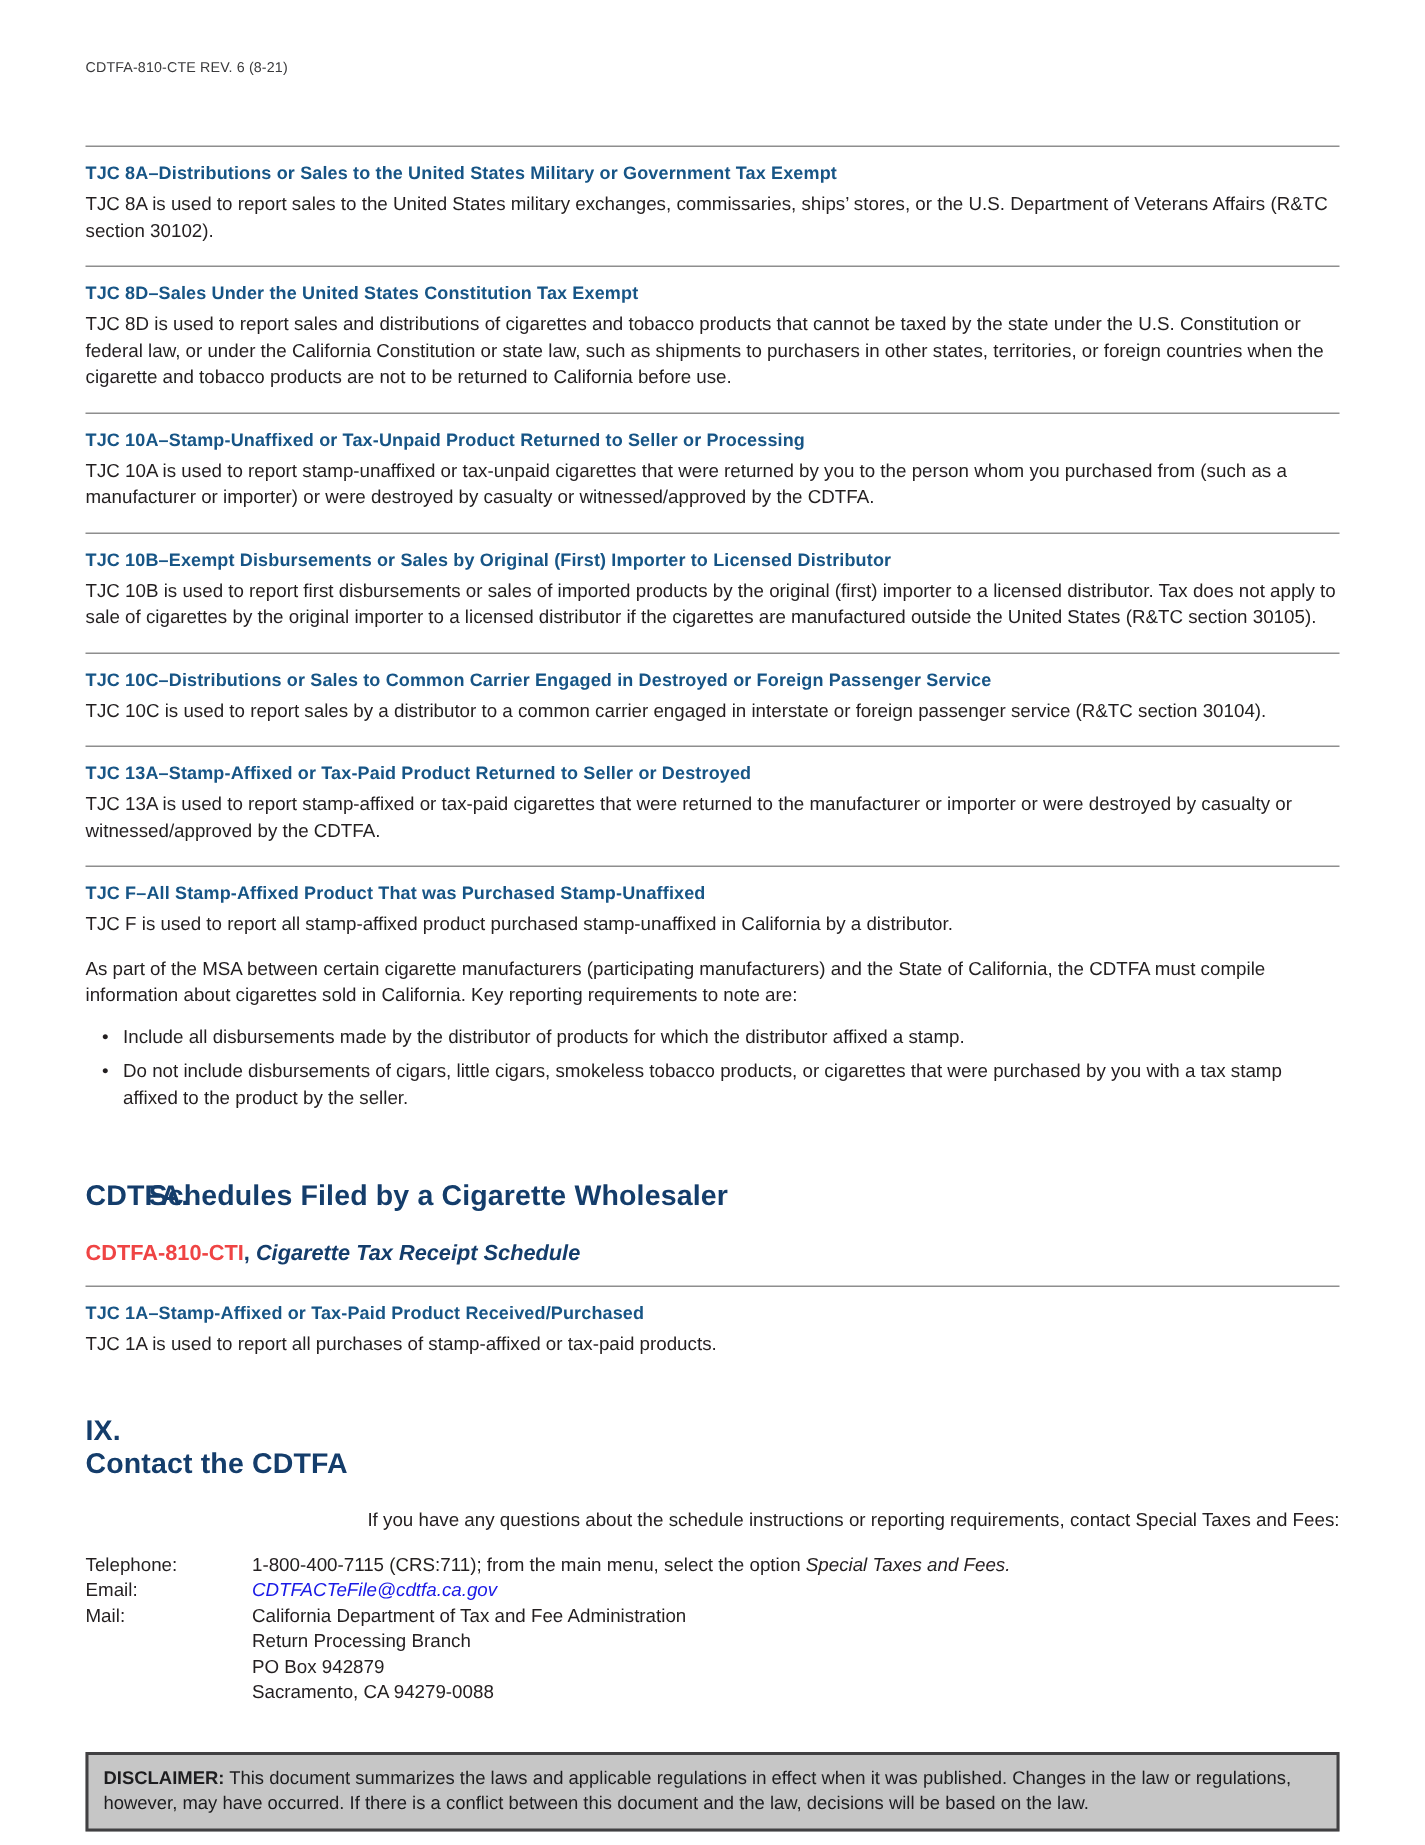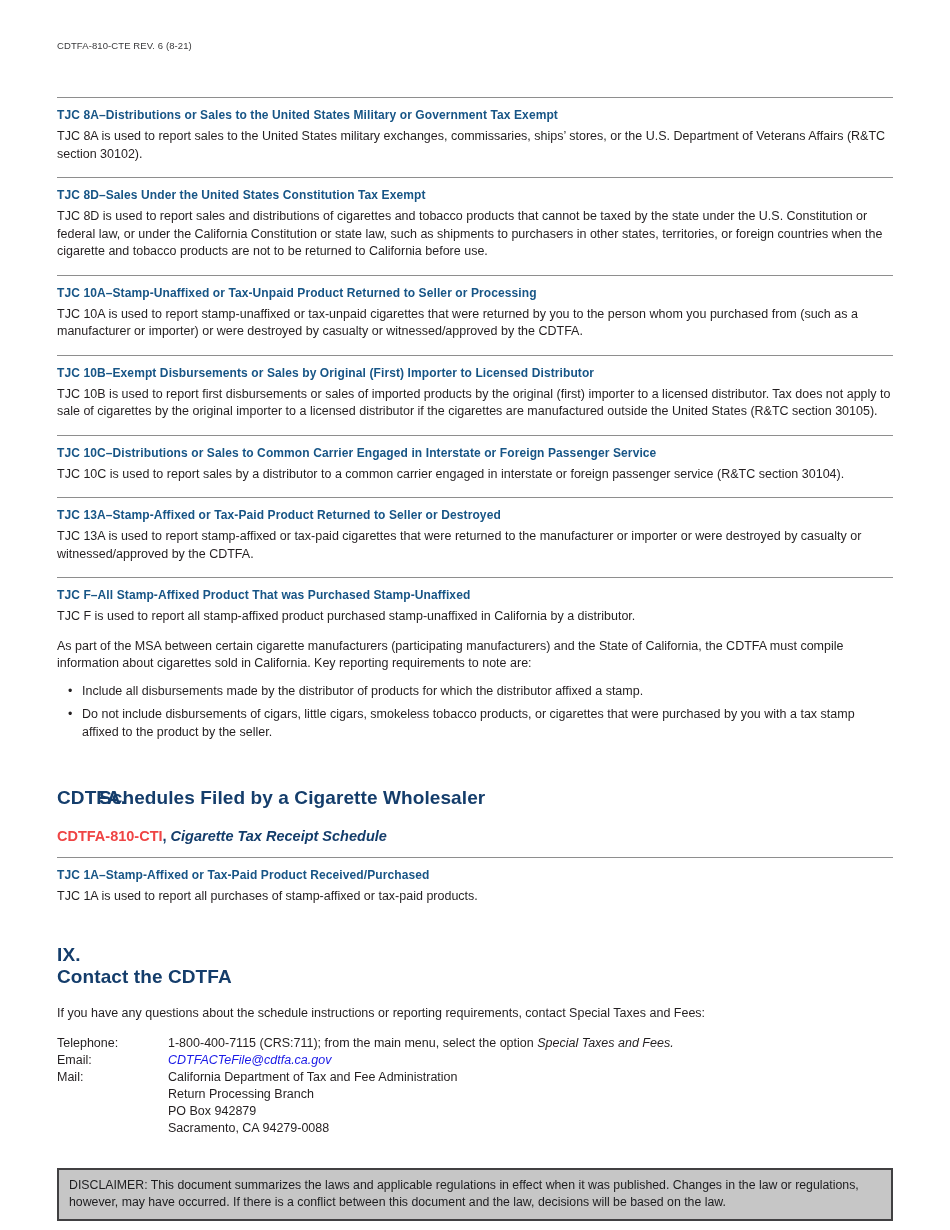--- a/index.html
+++ b/index.html
@@ -82,21 +82,21 @@
     color: #ef4444;
     text-decoration: none;
   }
   .schedule-line .sep { color: #143d6b; }
   .schedule-line .sched-title {
     color: #143d6b;
     font-style: italic;
   }
   .rule-mid { margin-top: 13px; }
 
-  .intro { margin-top: 17px; }
+  .intro { margin-top: 17px; text-align: right; }
 
   .contact-table { margin-top: 13px; }
   .contact-row { display: flex; }
   .contact-label {
     width: 111px;
     flex: 0 0 auto;
     font-size: 12.5px;
     line-height: 17px;
   }
   .contact-value { font-size: 12.5px; line-height: 17px; }
@@ -109,21 +109,21 @@
 
   .disclaimer {
     margin-top: 31px;
     border: 2px solid #414042;
     background: #c6c6c6;
     padding: 7px 10px 8px 10px;
     font-size: 12.3px;
     line-height: 17px;
     color: #1d1d1f;
   }
-  .disclaimer b { font-weight: normal; }
+  .disclaimer b { font-weight: bold; }
 
   .page-num {
     margin-top: 9px;
     text-align: center;
     font-size: 11.5px;
     color: #4d4d4f;
   }
 </style>
 </head>
 <body>
@@ -151,21 +151,21 @@
   </div>
 
   <hr class="rule">
   <div class="sec">
     <h3 class="sec-h">TJC 10B–Exempt Disbursements or Sales by Original (First) Importer to Licensed Distributor</h3>
     <p class="body-p">TJC 10B is used to report first disbursements or sales of imported products by the original (first) importer to a licensed distributor. Tax does not apply to sale of cigarettes by the original importer to a licensed distributor if the cigarettes are manufactured outside the United States (R&amp;TC section 30105).</p>
   </div>
 
   <hr class="rule">
   <div class="sec">
-    <h3 class="sec-h">TJC 10C–Distributions or Sales to Common Carrier Engaged in Interstate or Foreign Passenger Service</h3>
+    <h3 class="sec-h">TJC 10C–Distributions or Sales to Common Carrier Engaged in Destroyed or Foreign Passenger Service</h3>
     <p class="body-p">TJC 10C is used to report sales by a distributor to a common carrier engaged in interstate or foreign passenger service (R&amp;TC section 30104).</p>
   </div>
 
   <hr class="rule">
   <div class="sec">
     <h3 class="sec-h">TJC 13A–Stamp-Affixed or Tax-Paid Product Returned to Seller or Destroyed</h3>
     <p class="body-p">TJC 13A is used to report stamp-affixed or tax-paid cigarettes that were returned to the manufacturer or importer or were destroyed by casualty or witnessed/approved by the CDTFA.</p>
   </div>
 
   <hr class="rule">

